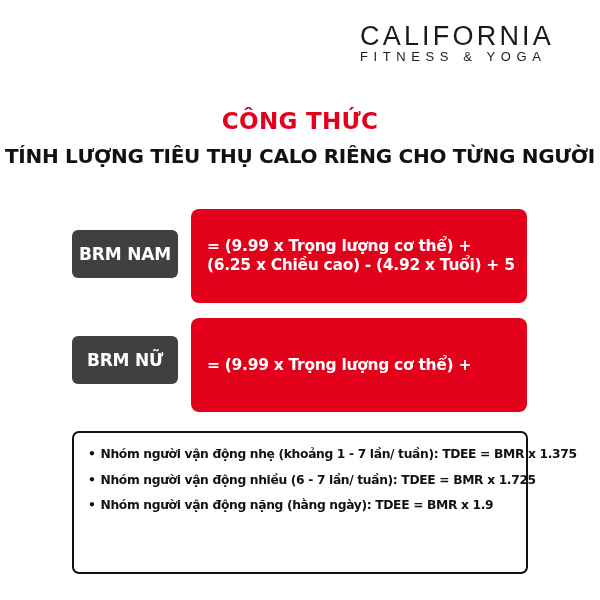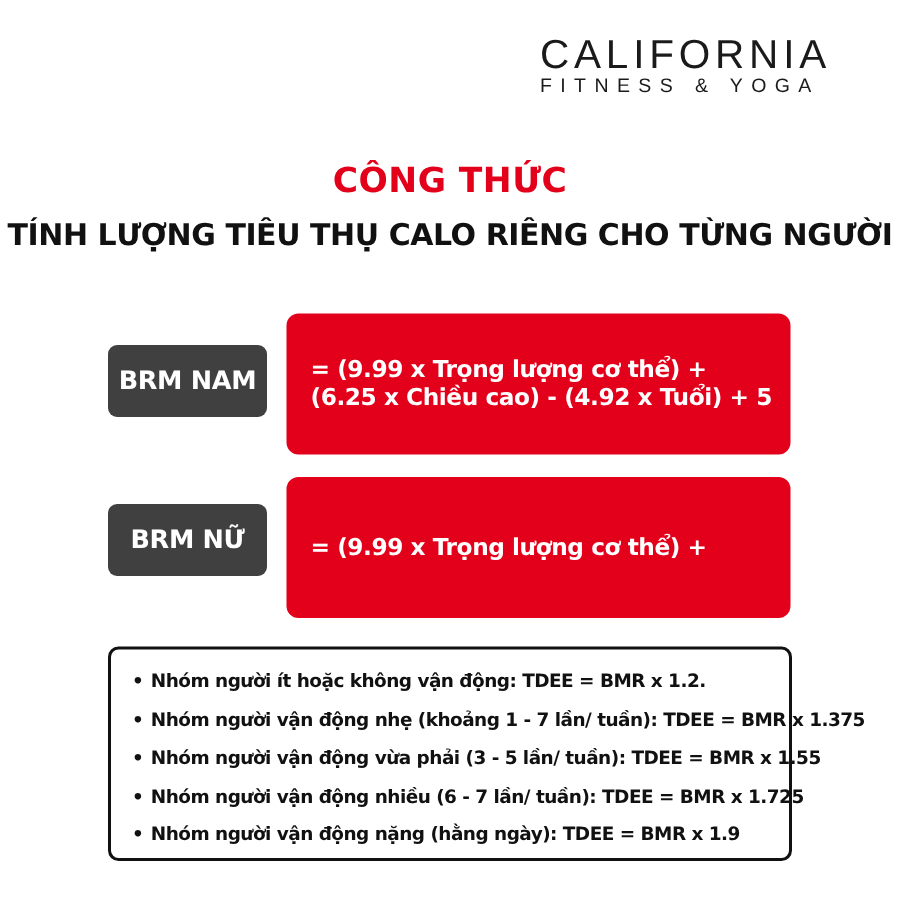--- a/index.html
+++ b/index.html
@@ -40,18 +40,16 @@
   <div>= (9.99 x Trọng lượng cơ thể) +</div>
   <div>(6.25 x Chiều cao) - (4.92 x Tuổi) + 5</div>
 </div>
 
 <div class="label" style="top:336px;">BRM NỮ</div>
 <div class="formula" style="top:318px;">
   <div>= (9.99 x Trọng lượng cơ thể) +</div>
 </div>
 
 <div class="tdee-box">
-  <div class="tdee-item"><span class="bullet">•</span><span>Nhóm người ít hoặc không vận động: TDEE = BMR x 1.2.</span></div>
   <div class="tdee-item"><span class="bullet">•</span><span>Nhóm người vận động nhẹ (khoảng 1 - 7 lần/ tuần): TDEE = BMR x 1.375</span></div>
-  <div class="tdee-item"><span class="bullet">•</span><span>Nhóm người vận động vừa phải (3 - 5 lần/ tuần): TDEE = BMR x 1.55</span></div>
   <div class="tdee-item"><span class="bullet">•</span><span>Nhóm người vận động nhiều (6 - 7 lần/ tuần): TDEE = BMR x 1.725</span></div>
   <div class="tdee-item"><span class="bullet">•</span><span>Nhóm người vận động nặng (hằng ngày): TDEE = BMR x 1.9</span></div>
 </div>
 
 </body></html>

